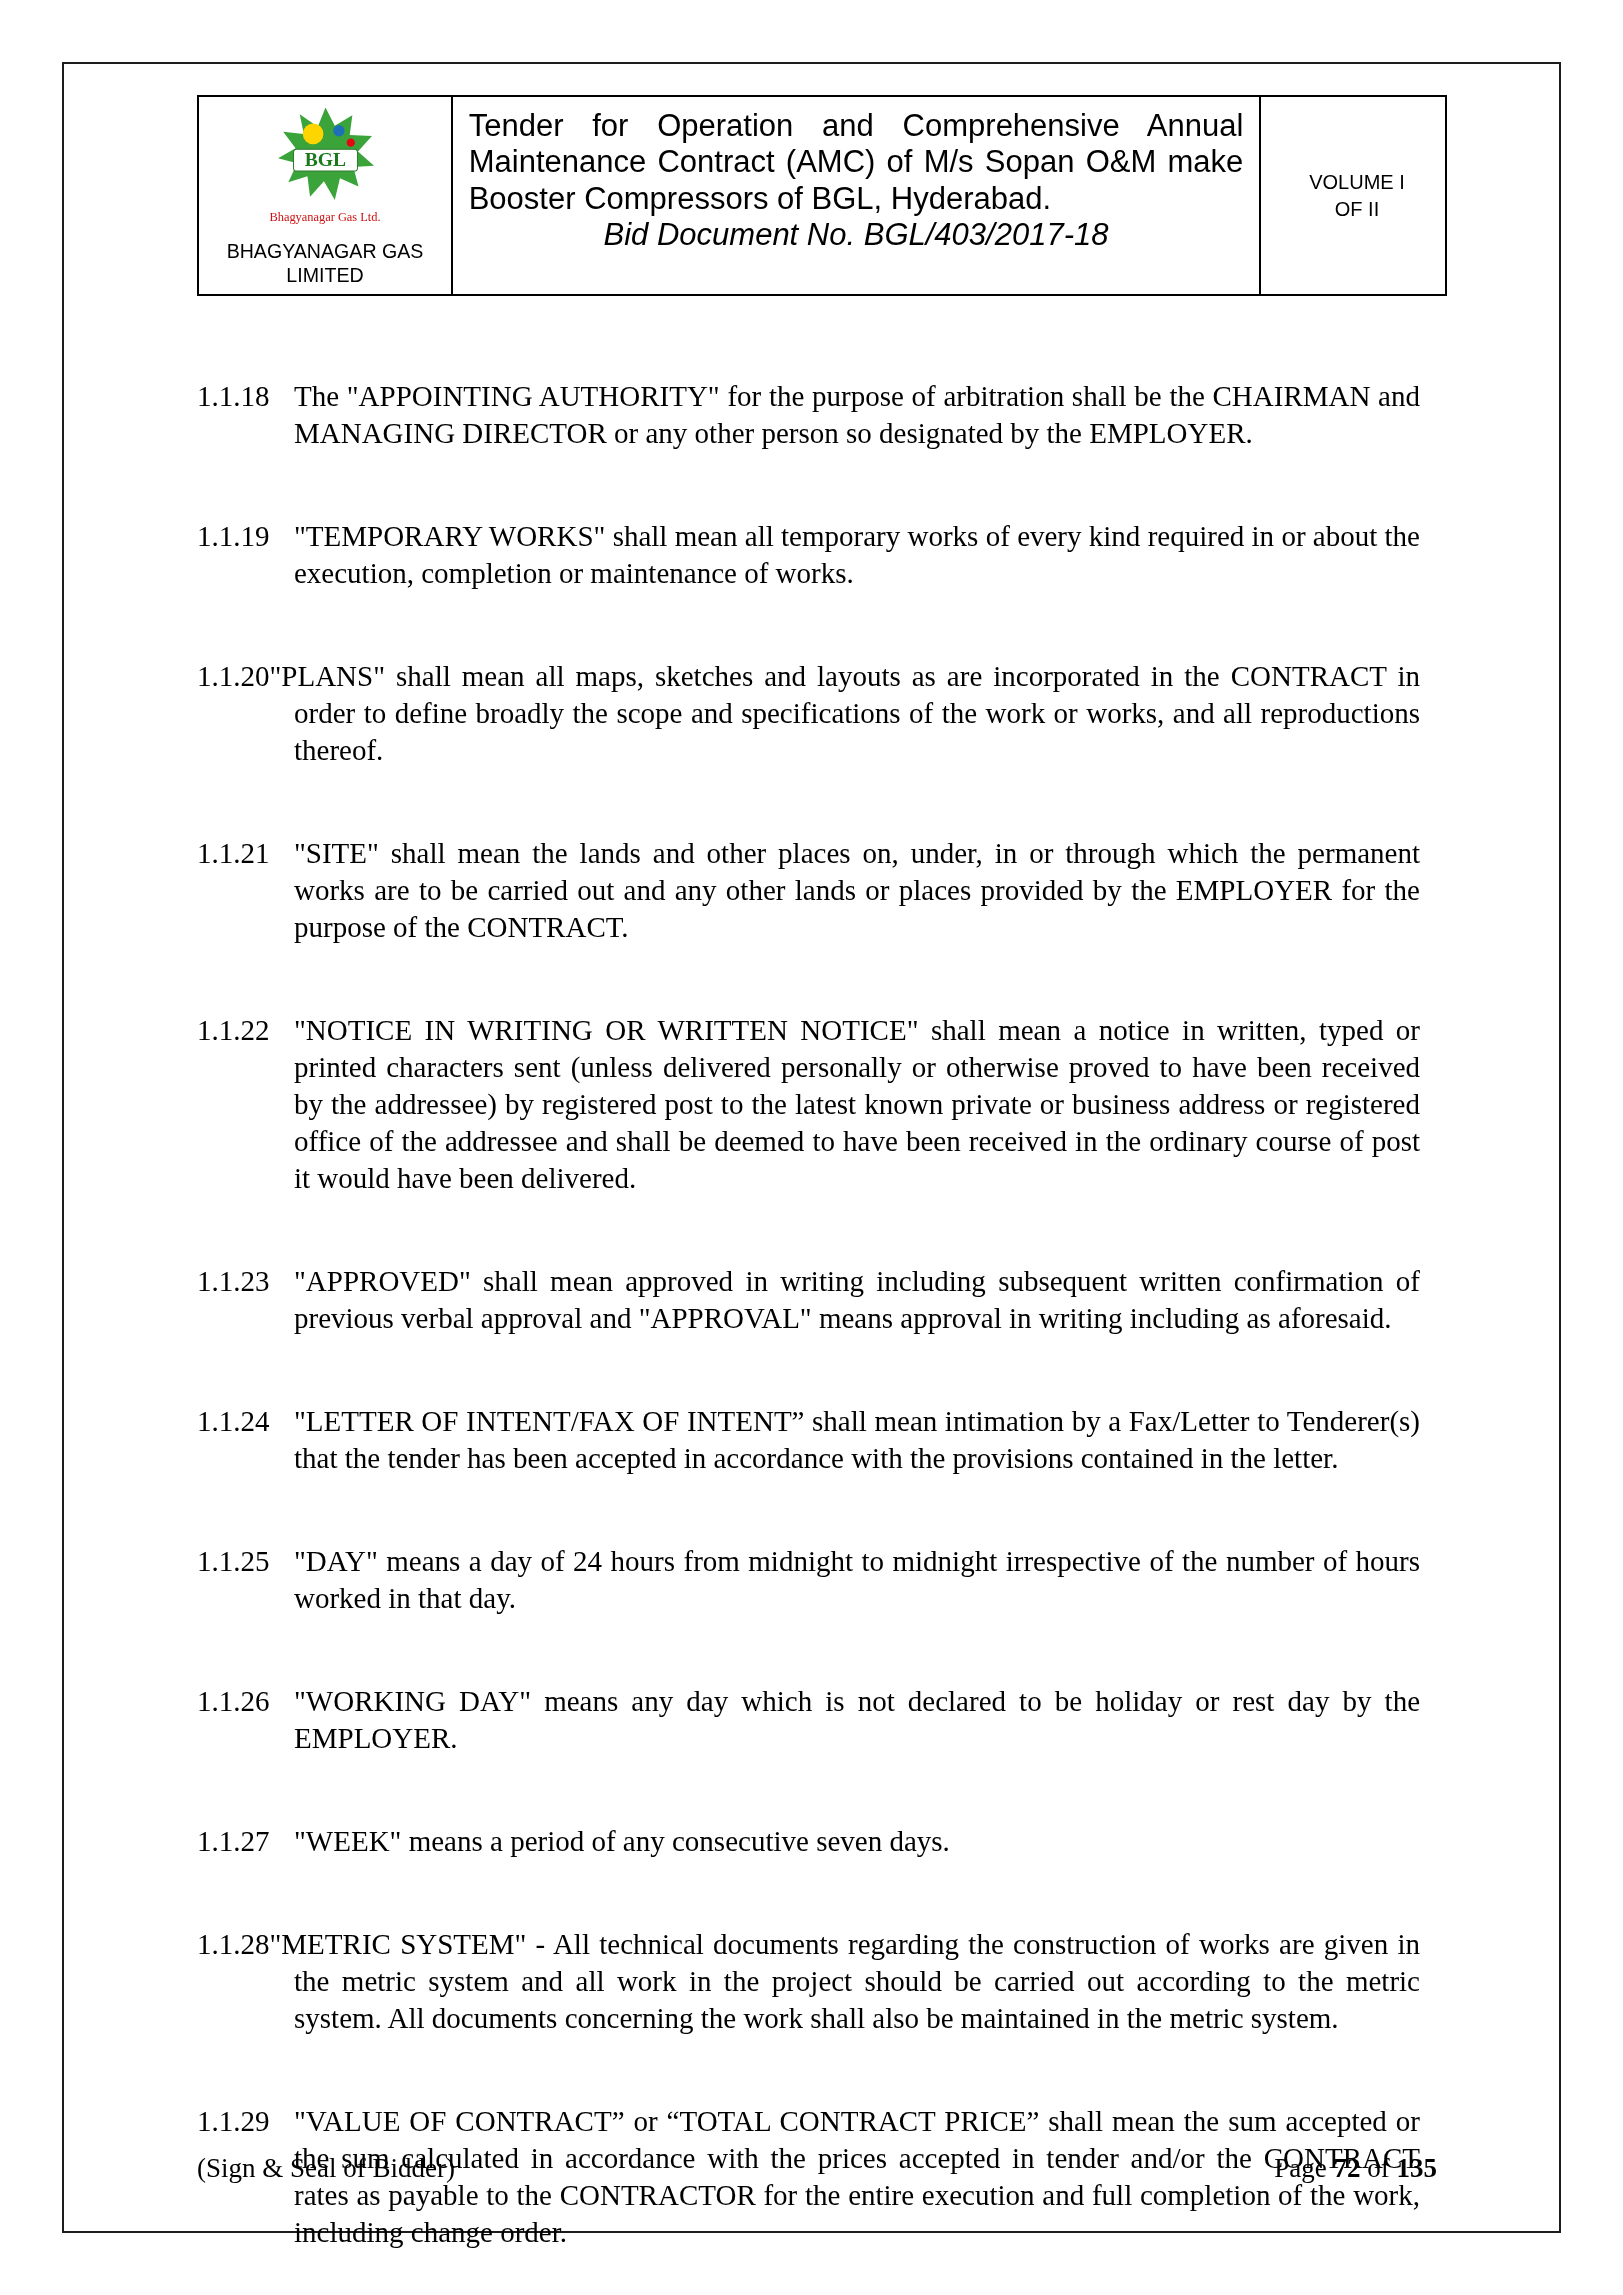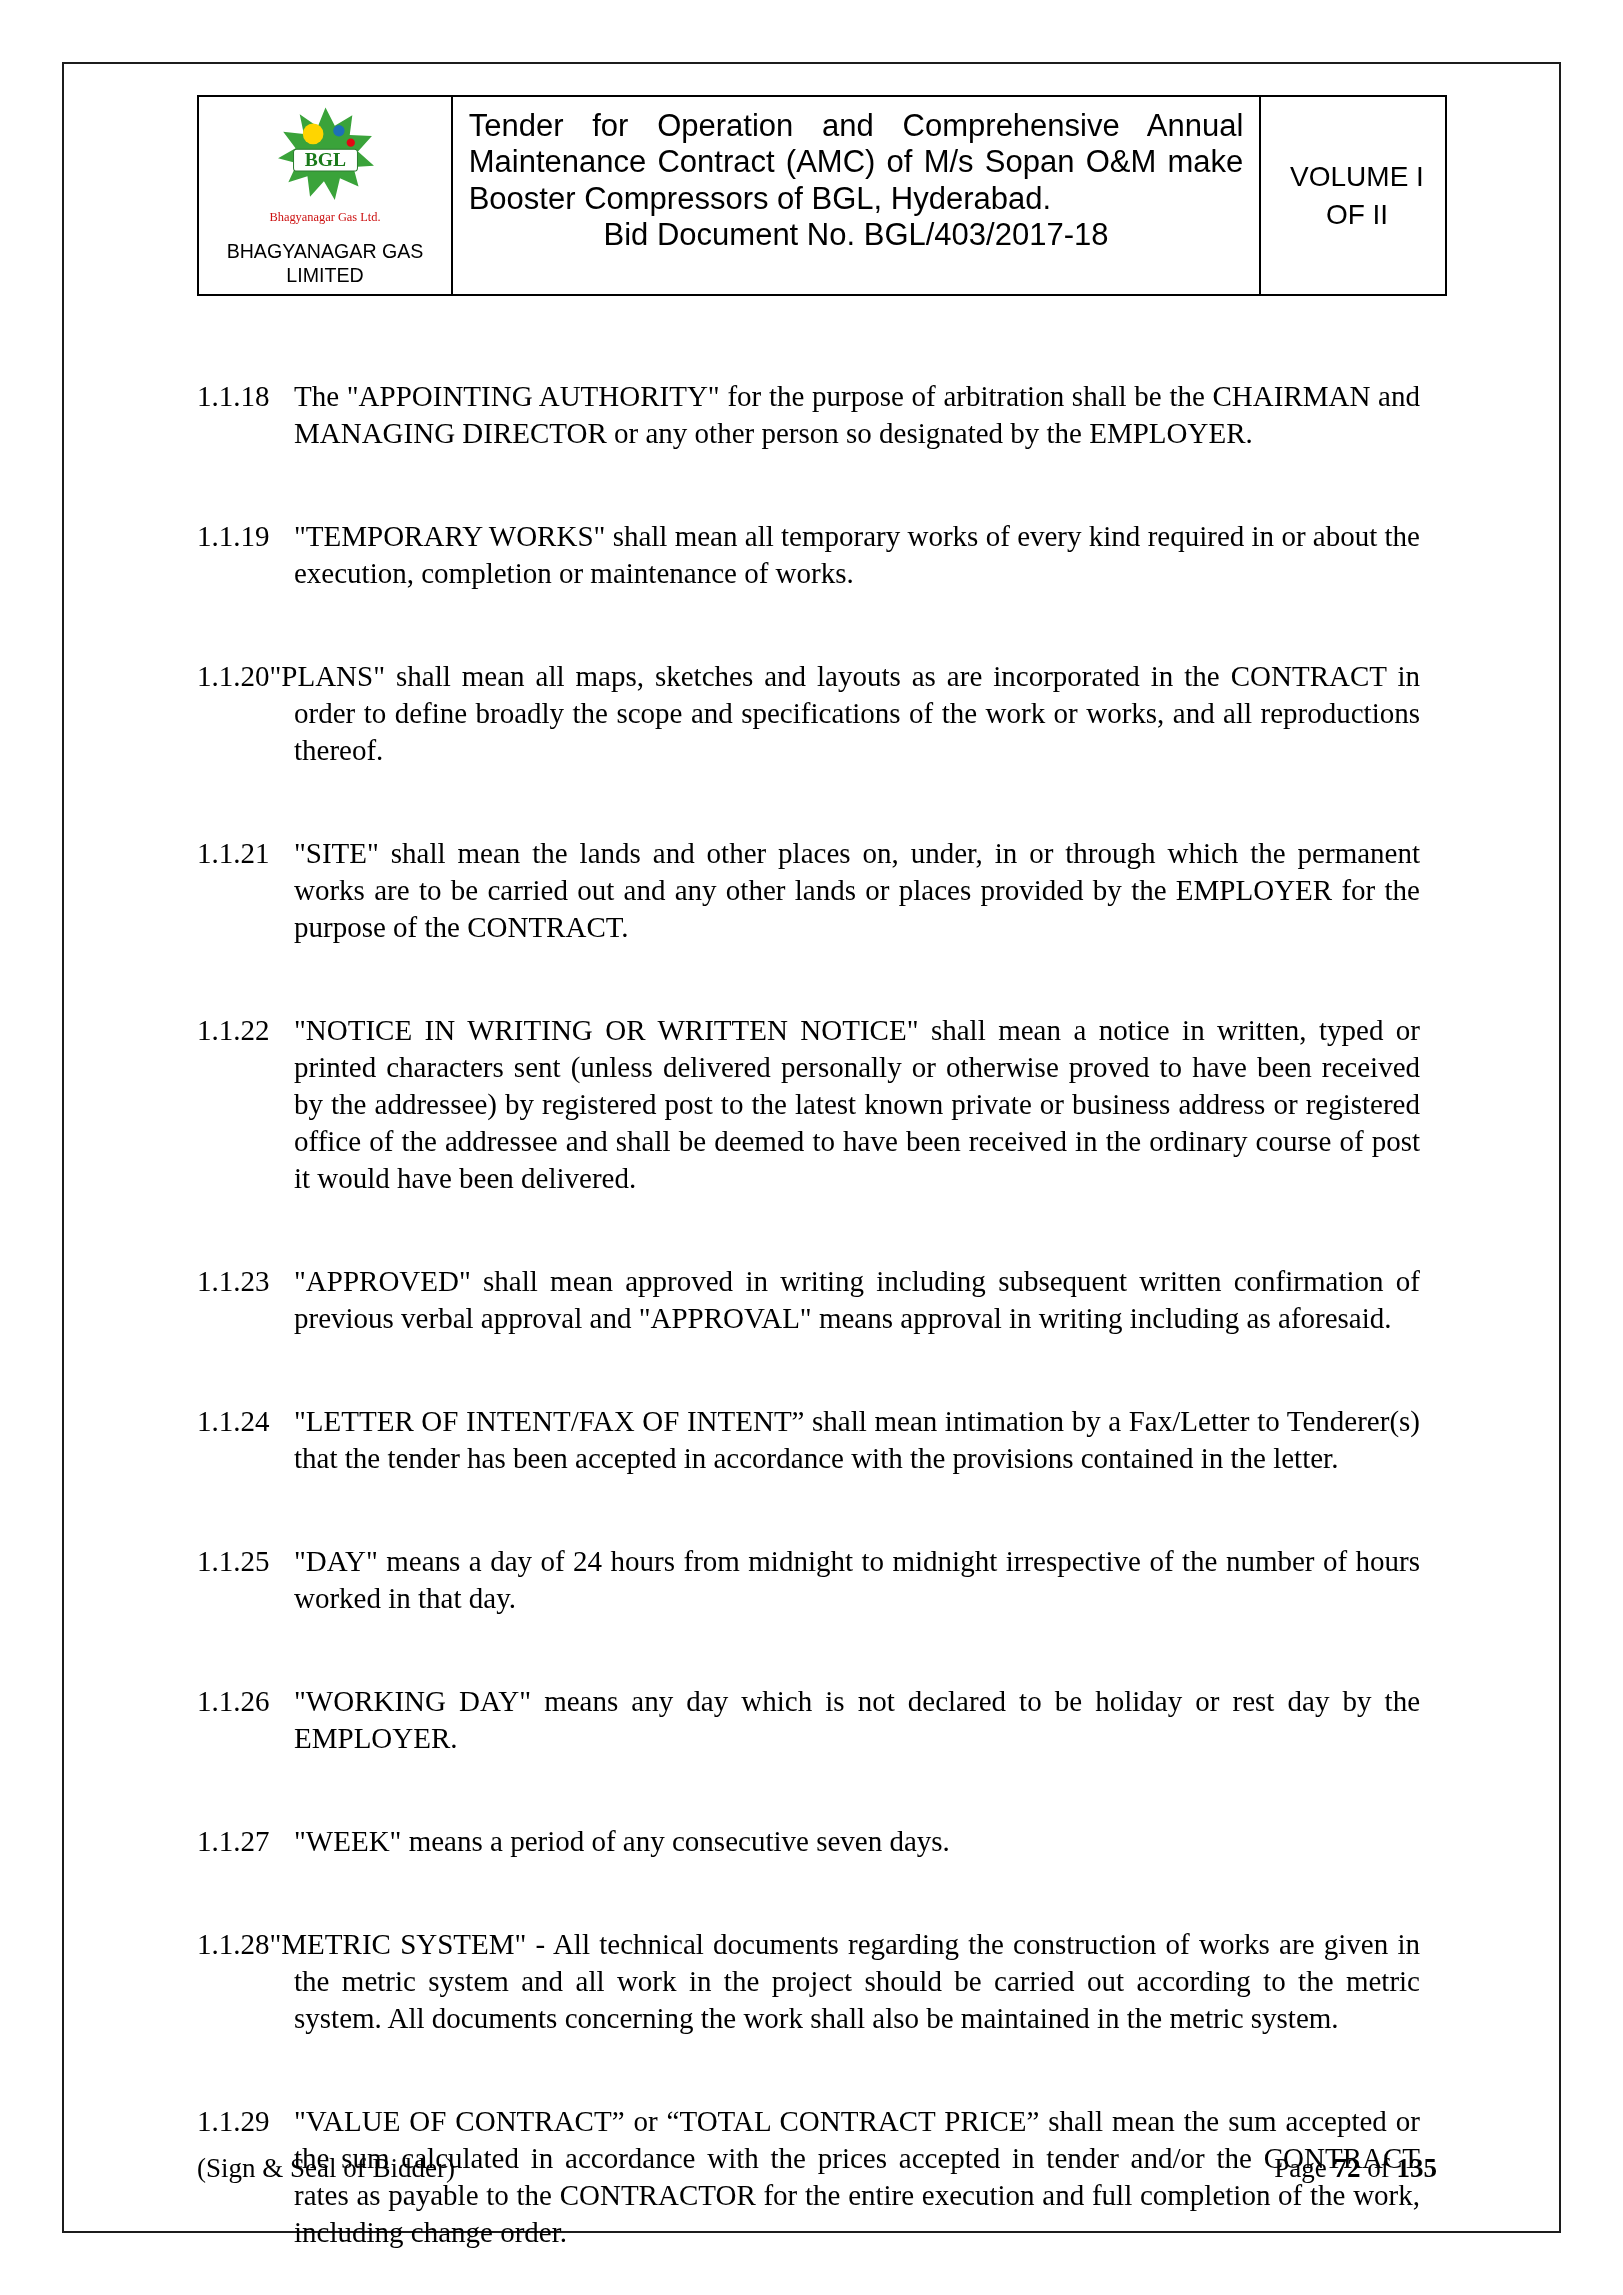--- a/index.html
+++ b/index.html
@@ -41,26 +41,26 @@
     font-family:"Liberation Sans", sans-serif;
     font-size:19.6px; line-height:1.25; text-align:center; margin-top:14px;
   }
 
   .title-cell {
     padding:10.5px 15.7px 7.9px 15.7px;
     font-family:"Liberation Sans", sans-serif;
     font-size:31px; line-height:1.18;
   }
   .tender-title { text-align:justify; }
-  .bid-doc     { text-align:center; }
+  .bid-doc     { text-align:center;font-style:italic; }
 
   .volume-cell {
     display:flex; align-items:center; justify-content:center;
     font-family:"Liberation Sans", sans-serif;
-    font-size:28px; line-height:1.35; text-align:center;padding-left:8px;
+    font-size:20px; line-height:1.35; text-align:center;padding-left:8px;
   }
 
   
   .clauses {
     margin:58px 139px 0 133px;
     font-size:29px; line-height:37px;
   }
   .clause {
     padding-left:97px;
     text-indent:-97px;

